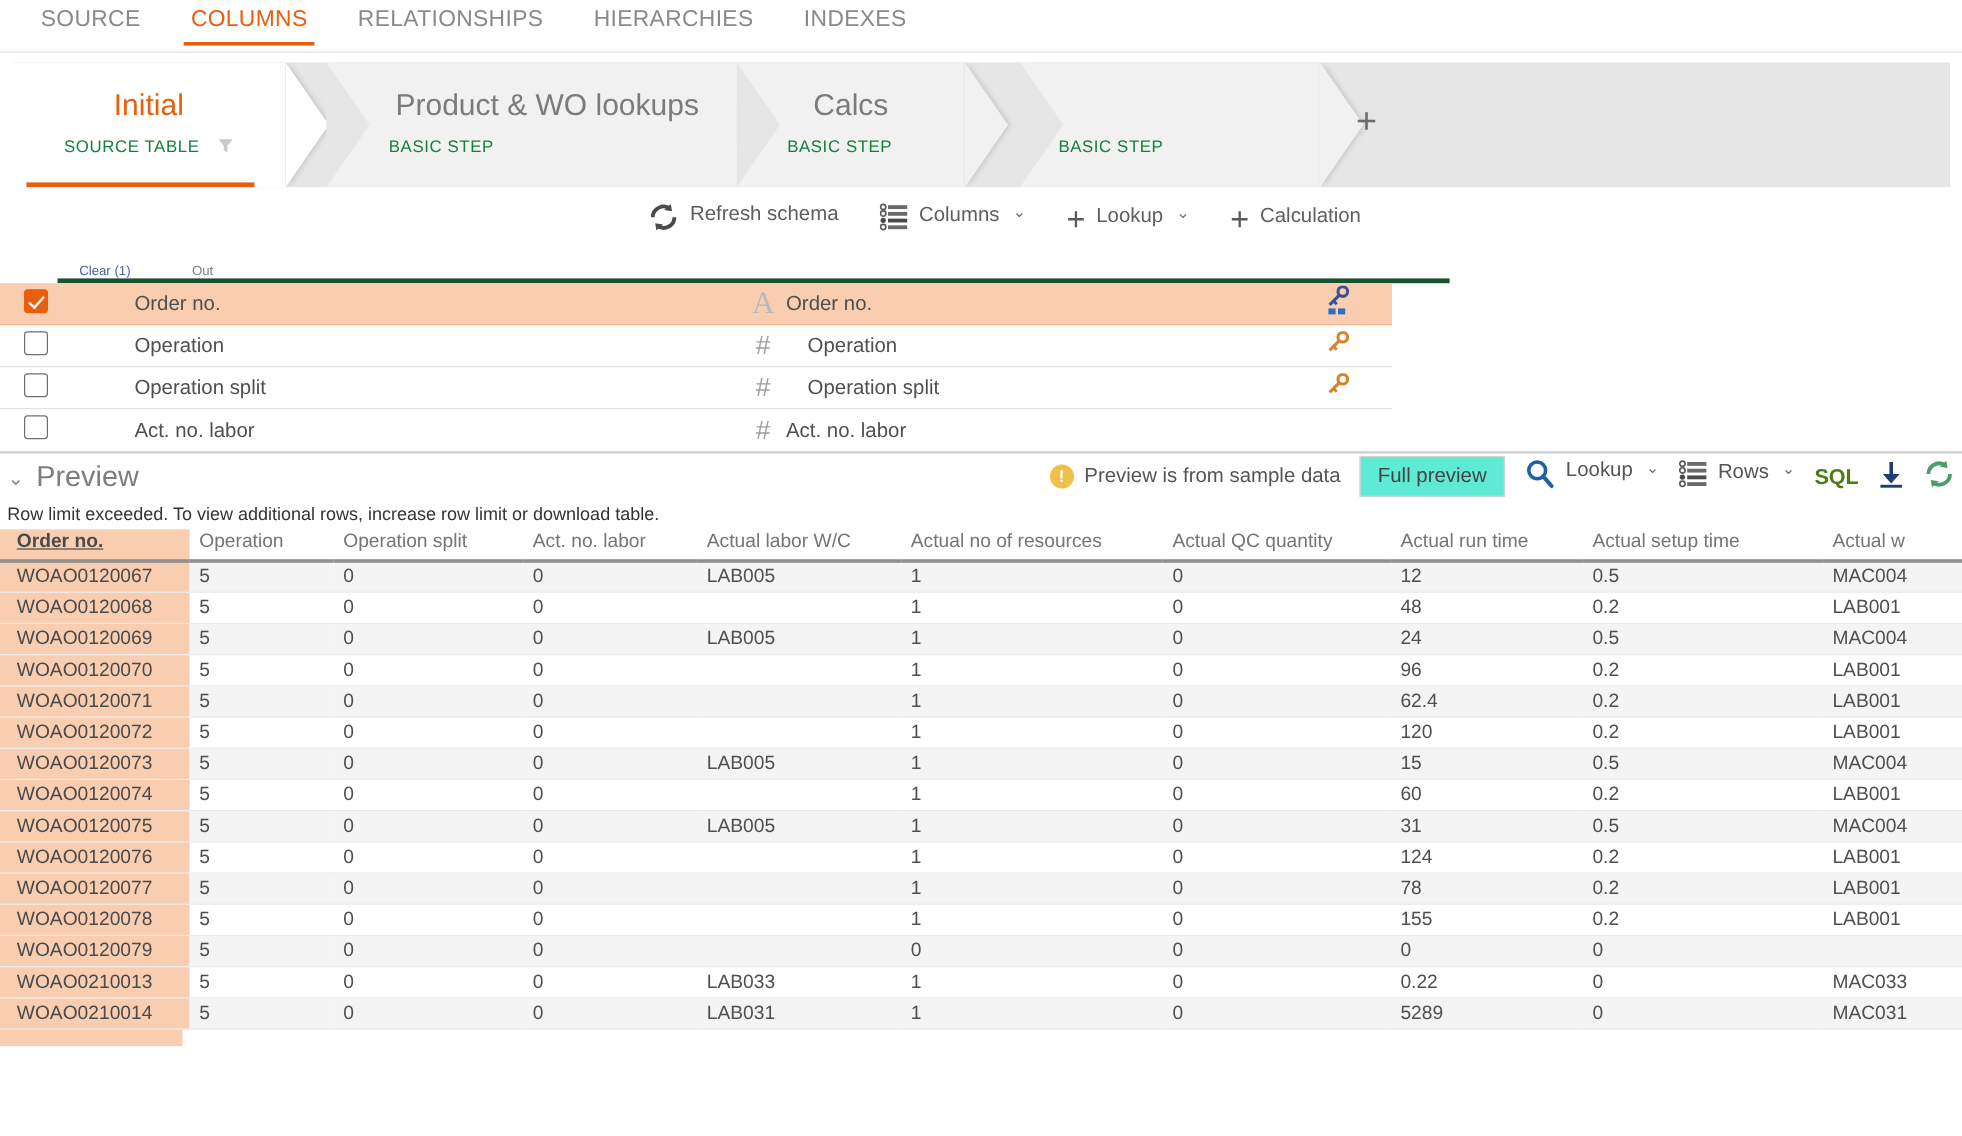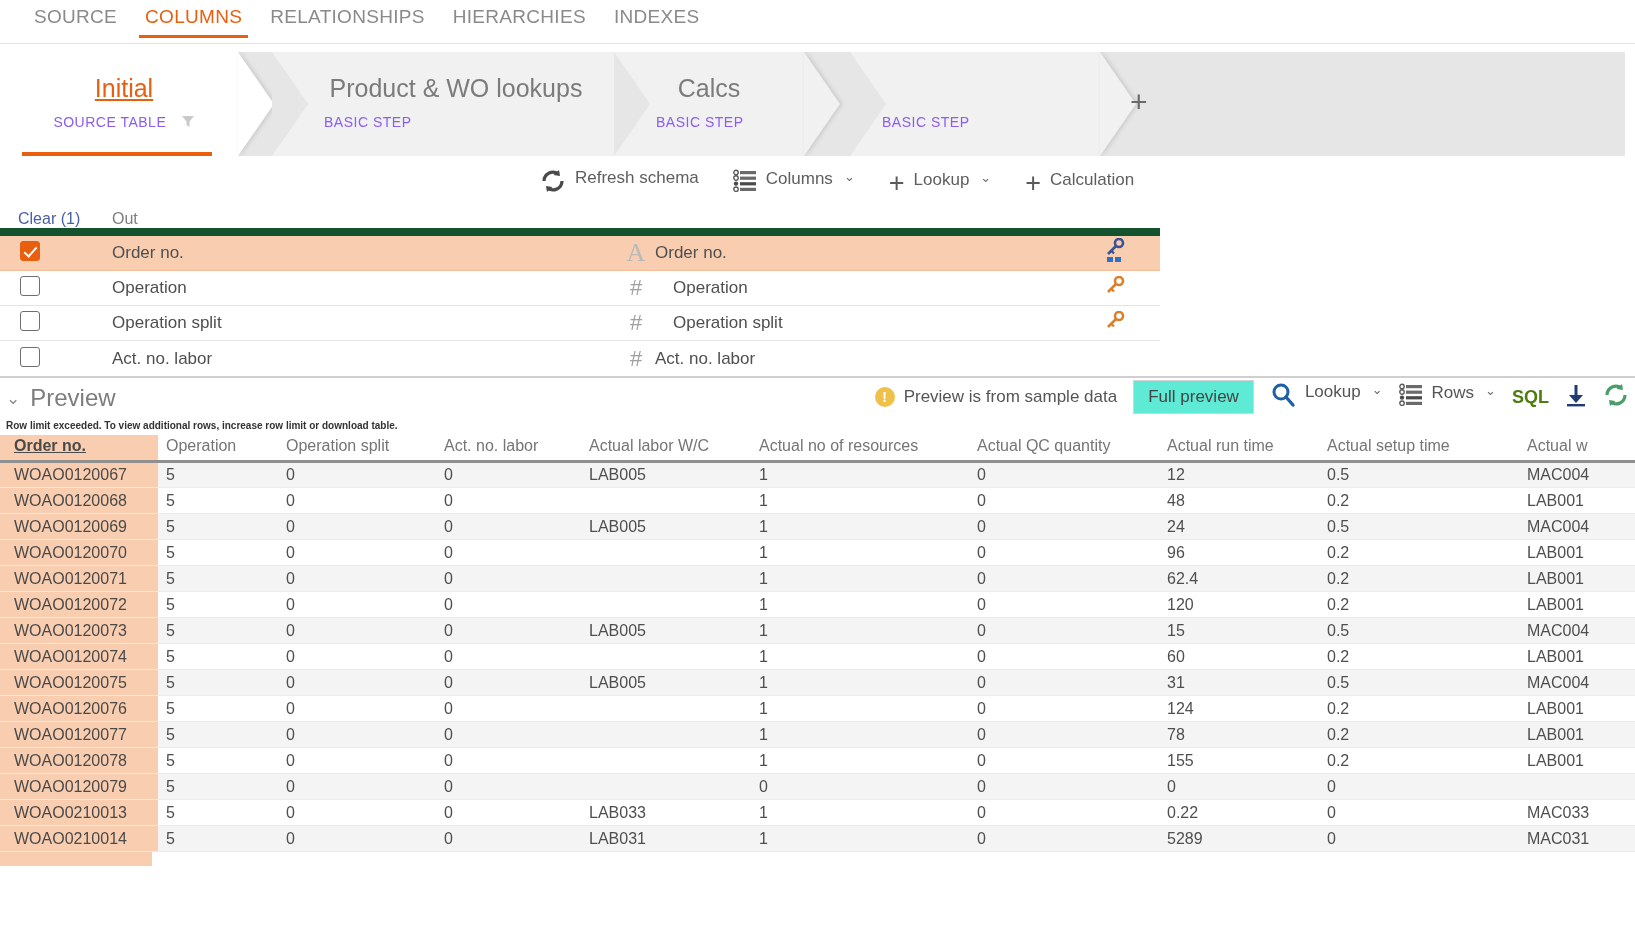--- a/index.html
+++ b/index.html
@@ -12,21 +12,21 @@
     color: #58595b;
   }
   .app { position: relative; width: 1635px; height: 947px; }
 
   
   .tabbar {
     height: 44px;
     display: flex;
     align-items: flex-start;
     padding: 4px 0 0 20px;
-    gap: 0px;
+    gap: 14px;
     border-bottom: 1px solid #e2e2e2;
     position: relative;
   }
   .tab {
     font-size: 19px;
     letter-spacing: .3px;
     color: #8a8a8a;
     padding: 2px 14px 10px 14px;
     cursor: pointer;
     position: relative;
@@ -82,27 +82,27 @@
   }
   .step .label {
     position: absolute;
     left: 0; right: 0;
     top: 22px;
     text-align: center;
     font-size: 25px;
     color: #7b7b7b;
     font-weight: 300;
   }
-  .step.first .label { color: #e8600f; text-decoration: underline; }
+  .step.first .label { color: #e8600f; }
   .step .sub {
     position: absolute;
     top: 62px;
     font-size: 14px;
     letter-spacing: .5px;
-    color: #8b5cf6;
+    color: #15803d;
   }
   .step.first .sub {
     left: 0; right: 0; text-align: center;
   }
   .step .underline {
     position: absolute;
     left: 12px; right: 26px; bottom: 0;
     height: 4px;
     background: #e8600f;
   }
@@ -147,23 +147,24 @@
     line-height: 1;
     color: #5a5a5a;
     font-weight: 400;
   }
 
   
   .cols-head {
     display: flex;
     align-items: flex-end;
     height: 26px;
-    font-size: 16px;
-    border-bottom: 8px solid #14532d;
+    font-size: 11px;
+    border-bottom: 4px solid #14532d;
     width: 1160px;
+    margin-left: 48px;
   }
   .cols-head .clear {
     width: 112px;
     padding-left: 18px;
     color: #4a5fa5;
     cursor: pointer;
   }
   .cols-head .in-h { width: 505px; color: #7e7e7e; }
   .cols-head .out-h { color: #7e7e7e; }
 
@@ -259,22 +260,22 @@
     border: 1px solid #d4d4d4;
     background: #5eead4;
     padding: 6px 14px;
     font-size: 17px;
     color: #444;
     cursor: pointer;
   }
   .sql-btn { font-weight: bold; font-size: 18px; color: #4d7c0f; cursor: pointer; }
 
   .rowlimit {
-    font-size: 10px;
-    font-weight: bold;
+    font-size: 15px;
+    font-weight: normal;
     color: #333;
     padding: 2px 0 4px 6px;
   }
 
   
   .tablewrap {
     position: relative;
     width: 1635px;
     overflow: hidden;
   }

